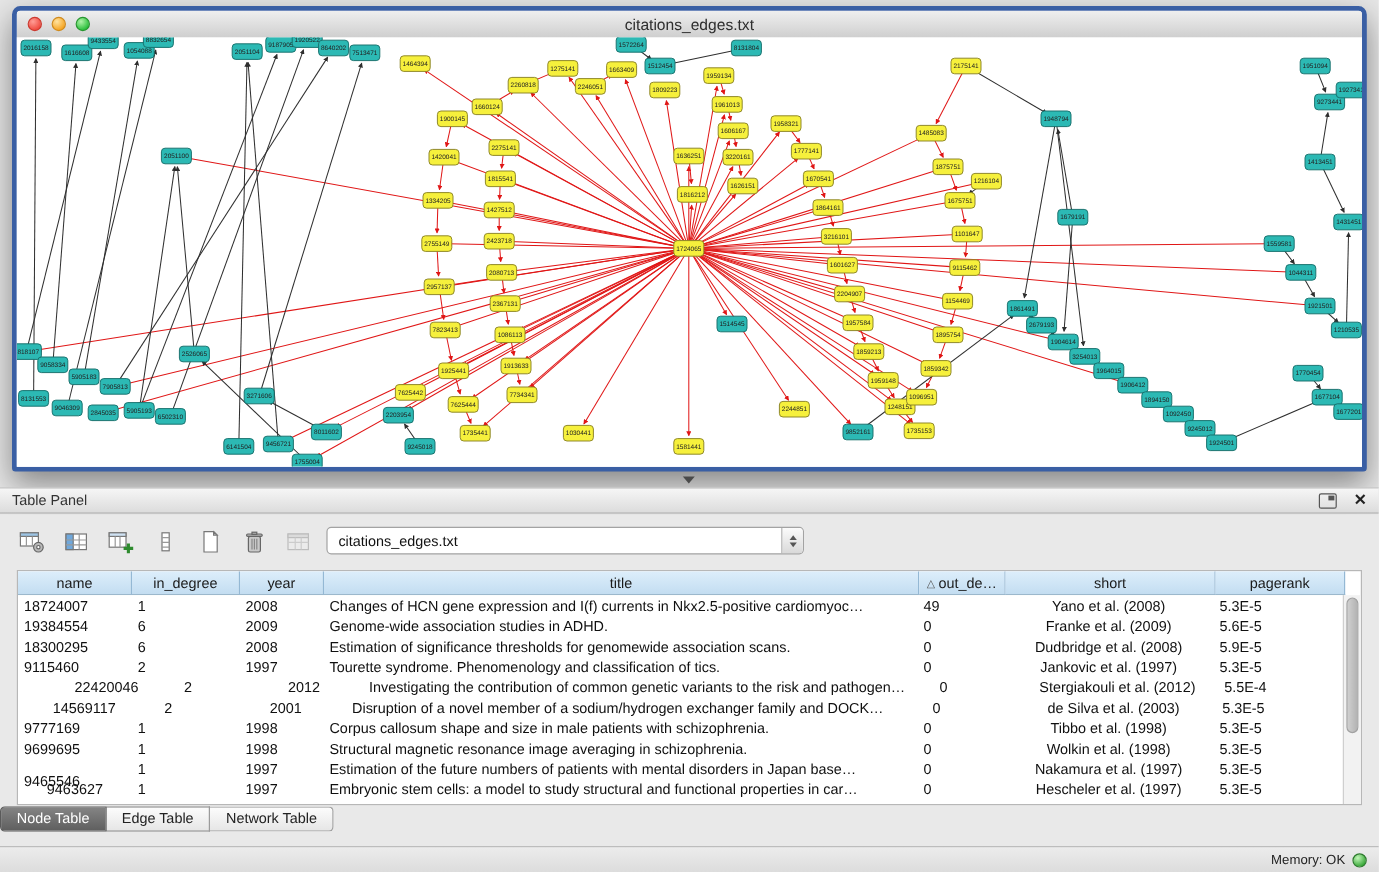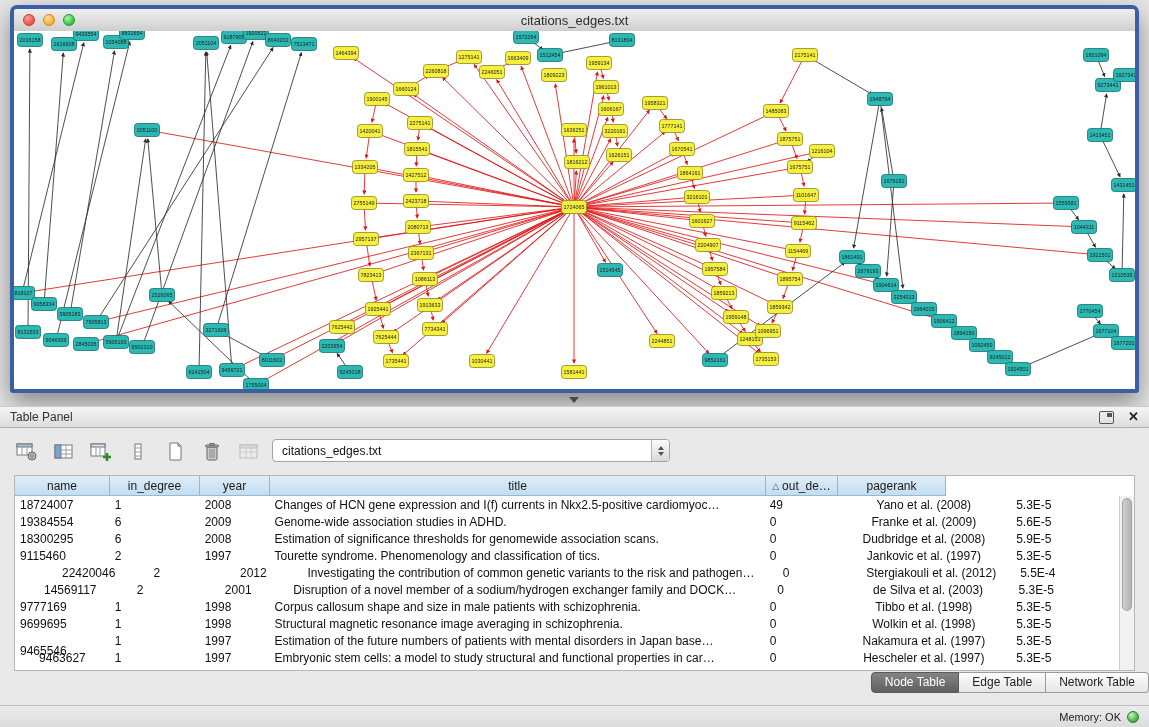--- a/index.html
+++ b/index.html
@@ -99,21 +99,21 @@
   .vscroll{
     position:absolute;right:0;top:20px;bottom:0;width:15px;
     background:#f2f2f2;border-left:1px solid #cfcfcf;box-sizing:border-box;
   }
   .vthumb{
     position:absolute;left:2px;right:2px;top:2px;height:64%;
     background:linear-gradient(90deg,#cfcfcf,#b3b3b3);border-radius:6px;border:1px solid #a2a2a2;
   }
 
   
-  .tabbar{position:absolute;left:0;width:1149px;top:243px;display:flex;justify-content:flex-end;}
+  .tabbar{position:absolute;left:0;width:1149px;top:243px;display:flex;justify-content:flex-start;}
   .tab{
     height:19px;line-height:19px;padding:0 13px;font-size:12px;color:#222;
     background:linear-gradient(#fcfcfc,#e6e6e6);border:1px solid #9b9b9b;border-left:none;
   }
   .tab:first-child{border-left:1px solid #9b9b9b;border-radius:4px 0 0 4px;}
   .tab:last-child{border-radius:0 4px 4px 0;}
   .tab.sel{background:linear-gradient(#848484,#5f5f5f);color:#fff;border-color:#5a5a5a;}
 
   
   .statusbar{
@@ -881,20 +881,23 @@
         <div class="th" style="width: 70px;">
           <span>year</span>
         </div>
         <div class="th" style="width: 496px;">
           <span>title</span>
         </div>
         <div class="th" style="width: 72px;">
           <span class="sort">△</span>
           <span>out_de…</span>
         </div>
+        <div class="th" style="width: 175px;">
+          <span>short</span>
+        </div>
         <div class="th" style="width: 108px;">
           <span>pagerank</span>
         </div>
       </div>
     <div class="tbody">
         <div class="tr">
           <div class="td" style="width: 95px; text-align: left;">18724007</div>
           <div class="td" style="width: 90px; text-align: left;">1</div>
           <div class="td" style="width: 70px; text-align: left;">2008</div>
           <div class="td" style="width: 496px; text-align: left;">Changes of HCN gene expression and I(f) currents in Nkx2.5-positive cardiomyoc…</div>

